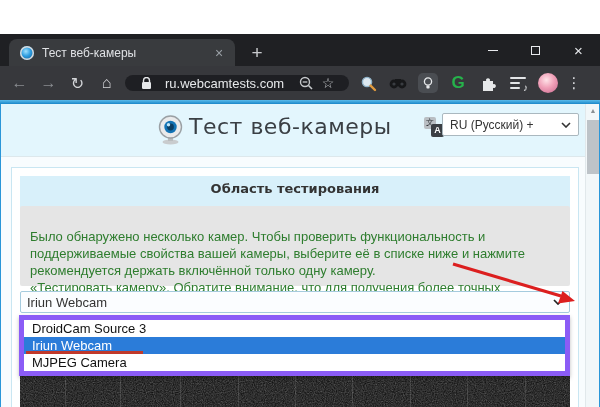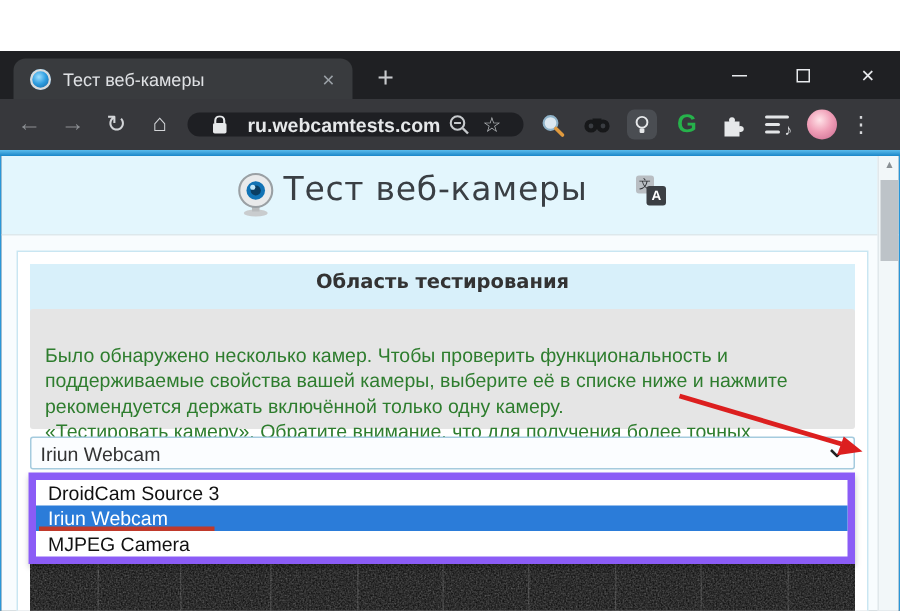--- a/index.html
+++ b/index.html
@@ -16,21 +16,21 @@
   .win-controls { position:absolute; right:0; top:0; height:32px; display:flex; }
   .win-btn { width:43px; height:32px; display:flex; align-items:center; justify-content:center; color:#e8eaed; }
   .min-bar { width:10px; height:1px; background:#e8eaed; display:block; }
   .max-sq { width:9px; height:9px; border:1px solid #e8eaed; display:block; }
   .cls-x { font-size:15px; line-height:15px; }
 
   
   .toolbar { position:absolute; left:0; top:32px; width:100%; height:34px; background:#37383c; display:flex; align-items:center; padding:0 5px; }
   .nav-btn { width:29px; height:28px; display:flex; align-items:center; justify-content:center; font-size:16px; border-radius:50%; flex:0 0 auto; }
   .dim { color:#8b8e92; } .lit { color:#d3d5d8; }
-  .omnibox { width:224px; height:16px; margin-left:4px; background:#1e1f23; border-radius:14px; display:flex; align-items:center; padding:0 10px; flex:0 0 auto;font-weight:bold; }
+  .omnibox { width:224px; height:16px; margin-left:4px; background:#1e1f23; border-radius:14px; display:flex; align-items:center; padding:0 10px; flex:0 0 auto; }
   .omni-url { color:#e6e8ea; font-size:13px; margin-left:8px; white-space:nowrap; }
   .omni-spacer { flex:1; }
   .omni-ic { display:flex; align-items:center; justify-content:center; width:22px; flex:0 0 auto; }
   .star { color:#c6c9cc; font-size:14px; }
   .ext-area { display:flex; align-items:center; margin-left:6px; gap:4px; }
   .ext { width:26px; height:26px; display:flex; align-items:center; justify-content:center; flex:0 0 auto; }
   .bulb-box { width:20px; height:20px; background:#4a4d52; border-radius:5px; display:flex; align-items:center; justify-content:center; }
   .g-letter { color:#26b24b; font-weight:bold; font-size:17px; }
   .media-ic { position:relative; width:16px; height:14px; }
   .media-ic i { position:absolute; left:0; height:2px; background:#e3e5e7; border-radius:1px; }
@@ -185,20 +185,26 @@
           <circle cx="13.5" cy="12" r="6.2" fill="#1273b5"></circle>
           <circle cx="13.5" cy="12" r="3.4" fill="#0b3e63"></circle>
           <circle cx="11.5" cy="9.8" r="1.7" fill="#bfe6fa"></circle>
         </svg>
       </span>
       <span class="page-title">Тест веб-камеры</span>
       <span class="translate-ic">
         <span class="tr-back">文</span>
         <span class="tr-front">A</span>
       </span>
+      <div class="lang-select">
+        <span class="lang-label">RU (Русский) +</span>
+        <svg width="10" height="6" viewBox="0 0 10 6">
+            <path d="M1 1 L5 5 L9 1" fill="none" stroke="#333" stroke-width="1.6"></path>
+          </svg>
+      </div>
     </div>
 
     <div class="content">
       <div class="card">
         <div class="sect-header">Область тестирования</div>
         <div class="alert">
           <div>Было обнаружено несколько камер. Чтобы проверить функциональность и</div>
           <div>поддерживаемые свойства вашей камеры, выберите её в списке ниже и нажмите</div>
           <div>рекомендуется держать включённой только одну камеру.</div>
           <div>«Тестировать камеру». Обратите внимание, что для получения более точных результатов</div>

